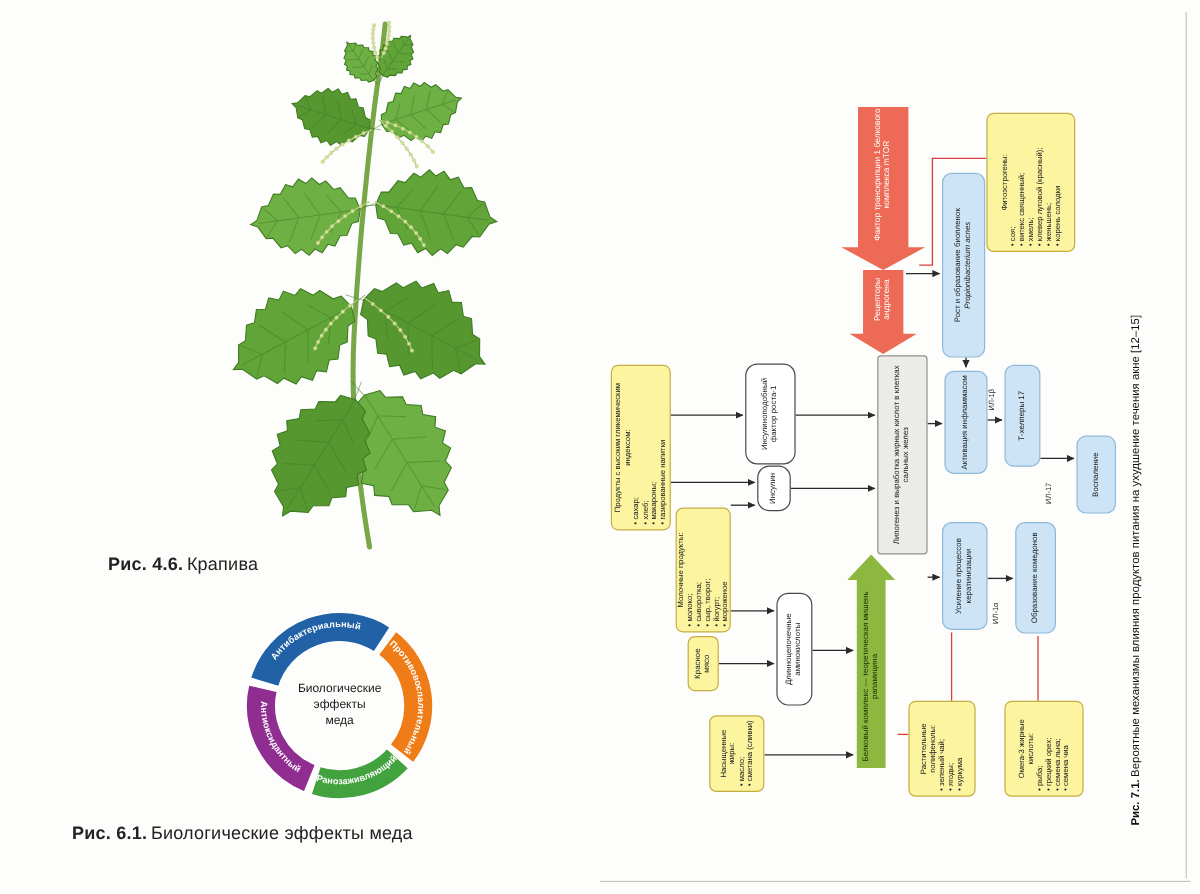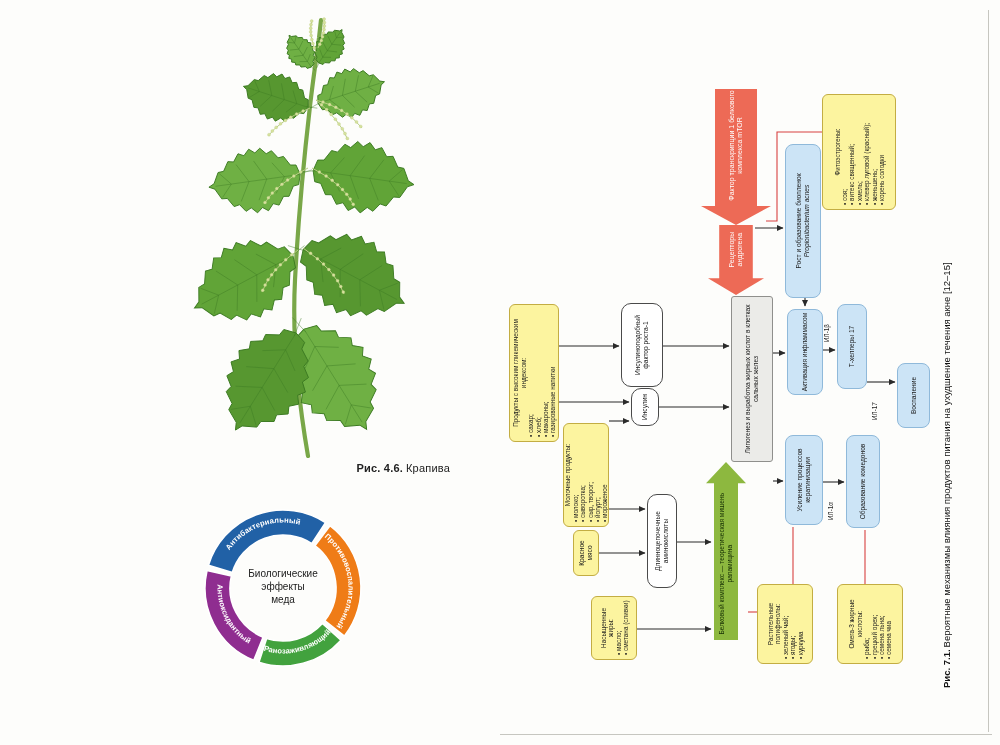--- a/index.html
+++ b/index.html
@@ -1,18 +1,18 @@
 <!DOCTYPE html>
 <html><head>
 <meta charset="utf-8">
 <style>
   html,body{margin:0;padding:0;background:#ffffff;}
   .sheet{position:relative;width:1000px;height:745px;background:#fdfdfb;overflow:hidden;
          font-family:"Liberation Sans","DejaVu Sans",sans-serif;color:#1a1a1a;}
-  .caption{position:absolute;font-size:11px;color:#222;text-align:right;letter-spacing:.2px;}
+  .caption{position:absolute;font-size:15px;color:#222;text-align:left;letter-spacing:.2px;}
   .caption b{margin-right:3px;}
   .cap46{left:90px;top:462px;width:360px;}
   .cap61{left:60px;top:686px;width:430px;}
   #nettle{position:absolute;left:140px;top:8px;}
   #donut{position:absolute;left:170px;top:475px;}
   .donut-label{fill:#ffffff;font-weight:bold;font-size:7.6px;letter-spacing:.1px;}
   .donut-center{fill:#1a1a1a;font-size:10px;}
   
   .rot-wrap{position:absolute;left:505px;top:82px;width:460px;height:620px;}
   #flowchart{position:absolute;left:0;top:0;width:620px;height:460px;
@@ -204,20 +204,23 @@
       <path d="M57.97,52.19 A78,78 0 0 1 -24.10,74.18 L-16.38,50.41 A53,53 0 0 0 39.39,35.46 Z" fill="#42a23e" stroke="#ffffff" stroke-width="1.6"></path>
       <path id="dlp2" fill="none" d="M-20.24,62.29 A65.5,65.5 0 0 0 48.68,43.83"></path>
       <text class="donut-label" text-anchor="middle"><textPath href="#dlp2" startOffset="50%">Ранозаживляющий</textPath></text>
       <path d="M-29.22,72.32 A78,78 0 0 1 -76.00,-17.55 L-51.64,-11.92 A53,53 0 0 0 -19.85,49.14 Z" fill="#8f2d90" stroke="#ffffff" stroke-width="1.6"></path>
       <path id="dlp3" fill="none" d="M-63.82,-14.73 A65.5,65.5 0 0 0 -24.54,60.73"></path>
       <text class="donut-label" text-anchor="middle"><textPath href="#dlp3" startOffset="50%">Антиоксидантный</textPath></text>
       <text class="donut-center" x="0" y="-11" text-anchor="middle">Биологические</text>
       <text class="donut-center" x="0" y="2" text-anchor="middle">эффекты</text>
       <text class="donut-center" x="0" y="15" text-anchor="middle">меда</text>
     </svg>
+  <div class="caption cap61">
+    <b>Рис. 6.1.</b><span>Биологические эффекты меда</span>
+  </div>
 
   <div class="rot-wrap">
     <div id="flowchart">
       <svg id="fc-lines" width="620" height="460">
           <defs>
             <marker id="mkA" markerUnits="userSpaceOnUse" markerWidth="8" markerHeight="8" refX="6" refY="3" orient="auto">
               <path d="M0,0 L6.5,3 L0,6 Z" fill="#2a2a2a"></path>
             </marker>
           </defs>
           <polyline points="300,54 300,124" fill="none" stroke="#2a2a2a" stroke-width="1.1" marker-end="url(#mkA)"></polyline>

